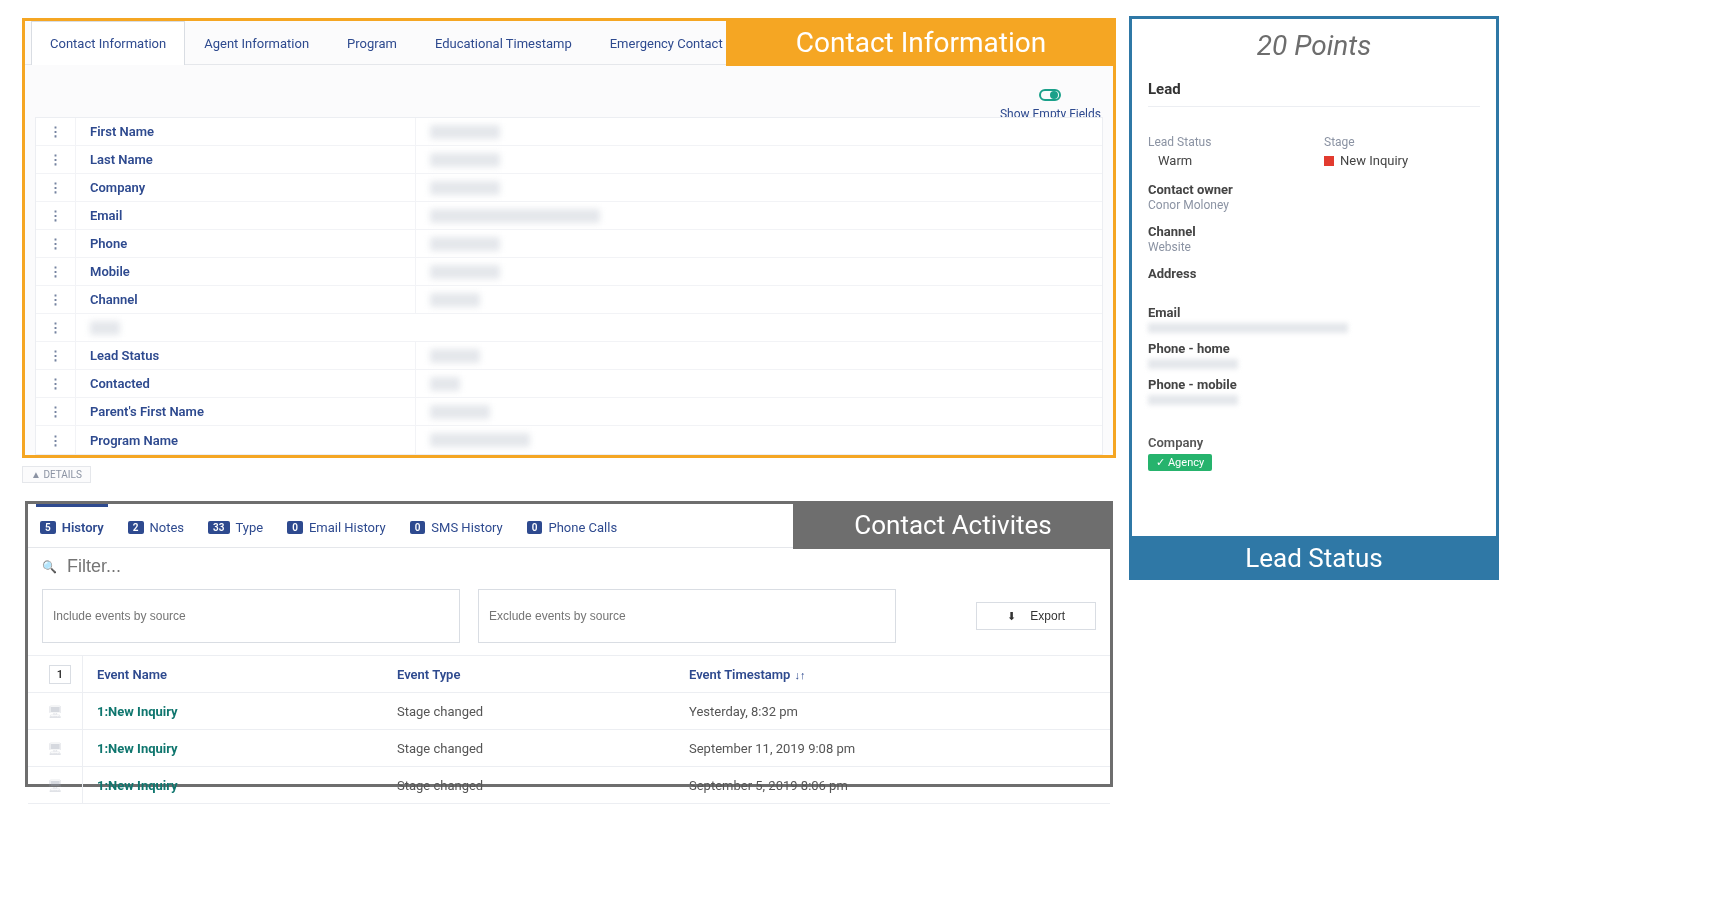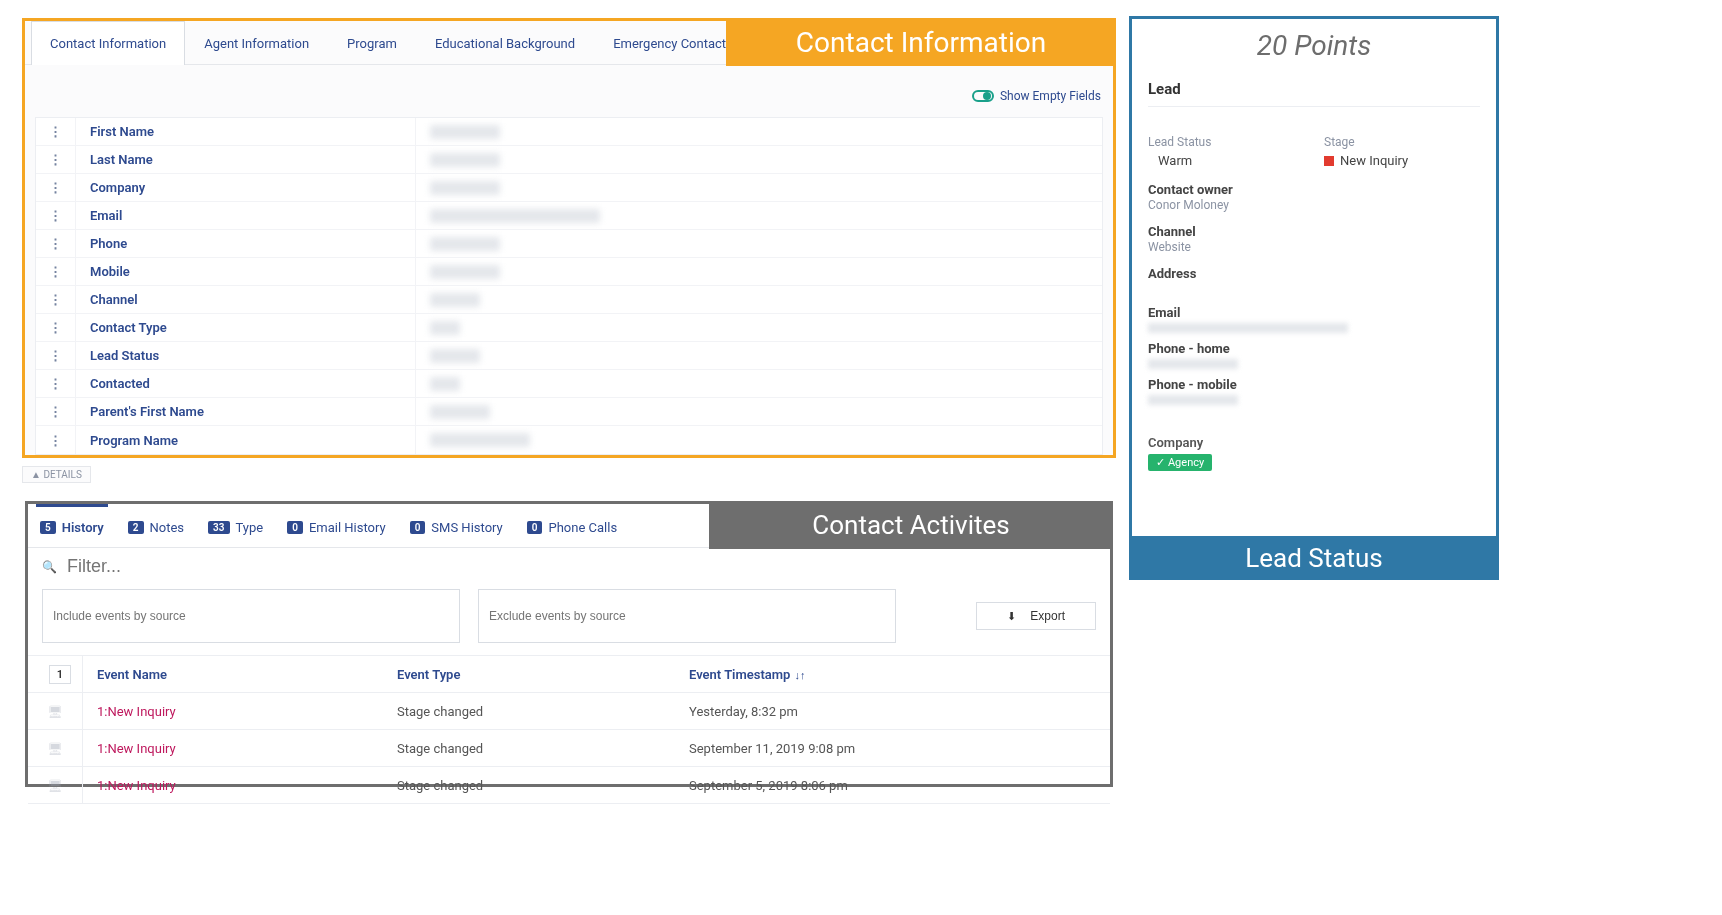--- a/index.html
+++ b/index.html
@@ -64,20 +64,21 @@
   }
   .show-empty {
     position: absolute;
     right: 12px;
     top: 68px;
     color: #2e4a8f;
     font-size: 12px;
     display: flex;
     align-items: center;
     gap: 6px;
+    flex-direction: column;
   }
   .toggle {
     width: 22px; height: 12px;
     border: 2px solid #1aa08a;
     border-radius: 8px;
     position: relative;
   }
   .toggle::after {
     content: "";
     position: absolute;
@@ -153,21 +154,21 @@
     width: 1088px;
     height: 286px;
     border: 3px solid #6e6e6e;
     background: #fff;
   }
   .activities-banner {
     position: absolute;
     right: -3px;
     top: -3px;
     height: 48px;
-    width: 404px;
+    width: 320px;
     background: #6e6e6e;
     color: #fff;
     font-size: 26px;
     display: flex;
     align-items: center;
     justify-content: center;
   }
   .act-tabs {
     display: flex;
     height: 44px;
@@ -255,21 +256,21 @@
   .ev-icon {
     width: 55px;
     display: flex; align-items: center; justify-content: center;
     border-right: 1px solid #eceef2;
     height: 100%;
     color: #9aa1b0;
   }
   .ev-name { width: 300px; padding-left: 14px; }
   .ev-type { width: 292px; padding-left: 14px; color: #555; }
   .ev-ts   { flex: 1; padding-left: 14px; color: #555; }
-  .event-row .ev-name { color: #be185d; }
+  .event-row .ev-name { color: #0f766e; font-weight: bold; }
   .num-box {
     border: 1px solid #d9dde3;
     padding: 2px 7px;
     font-size: 11px;
     color: #333;
     margin-left: 10px;
   }
   .sort-icon { font-size: 11px; margin-left: 4px; color: #2e4a8f; }
 
   
@@ -353,21 +354,21 @@
 </head>
 <body>
 
 <div class="contact-info-panel">
   <div class="contact-info-banner">Contact Information</div>
 
   <div class="tabs">
     <div class="tab active">Contact Information</div>
     <div class="tab">Agent Information</div>
     <div class="tab">Program</div>
-    <div class="tab">Educational Background</div>
+    <div class="tab">Educational Timestamp</div>
     <div class="tab">Emergency Contact</div>
   </div>
 
   <div class="show-empty">
     <span class="toggle"></span>
     <span>Show Empty Fields</span>
   </div>
 
   <div class="fields-table">
 
@@ -415,21 +416,20 @@
     </div>
     <div class="field-row">
       <div class="field-dots">⋮</div>
       <div class="field-label">Channel</div>
       <div class="field-value">
           <span class="blur-box" style="width:50px"></span>
         </div>
     </div>
     <div class="field-row">
       <div class="field-dots">⋮</div>
-      <div class="field-label">Contact Type</div>
       <div class="field-value">
           <span class="blur-box" style="width:30px"></span>
         </div>
     </div>
     <div class="field-row">
       <div class="field-dots">⋮</div>
       <div class="field-label">Lead Status</div>
       <div class="field-value">
           <span class="blur-box" style="width:50px"></span>
         </div>

